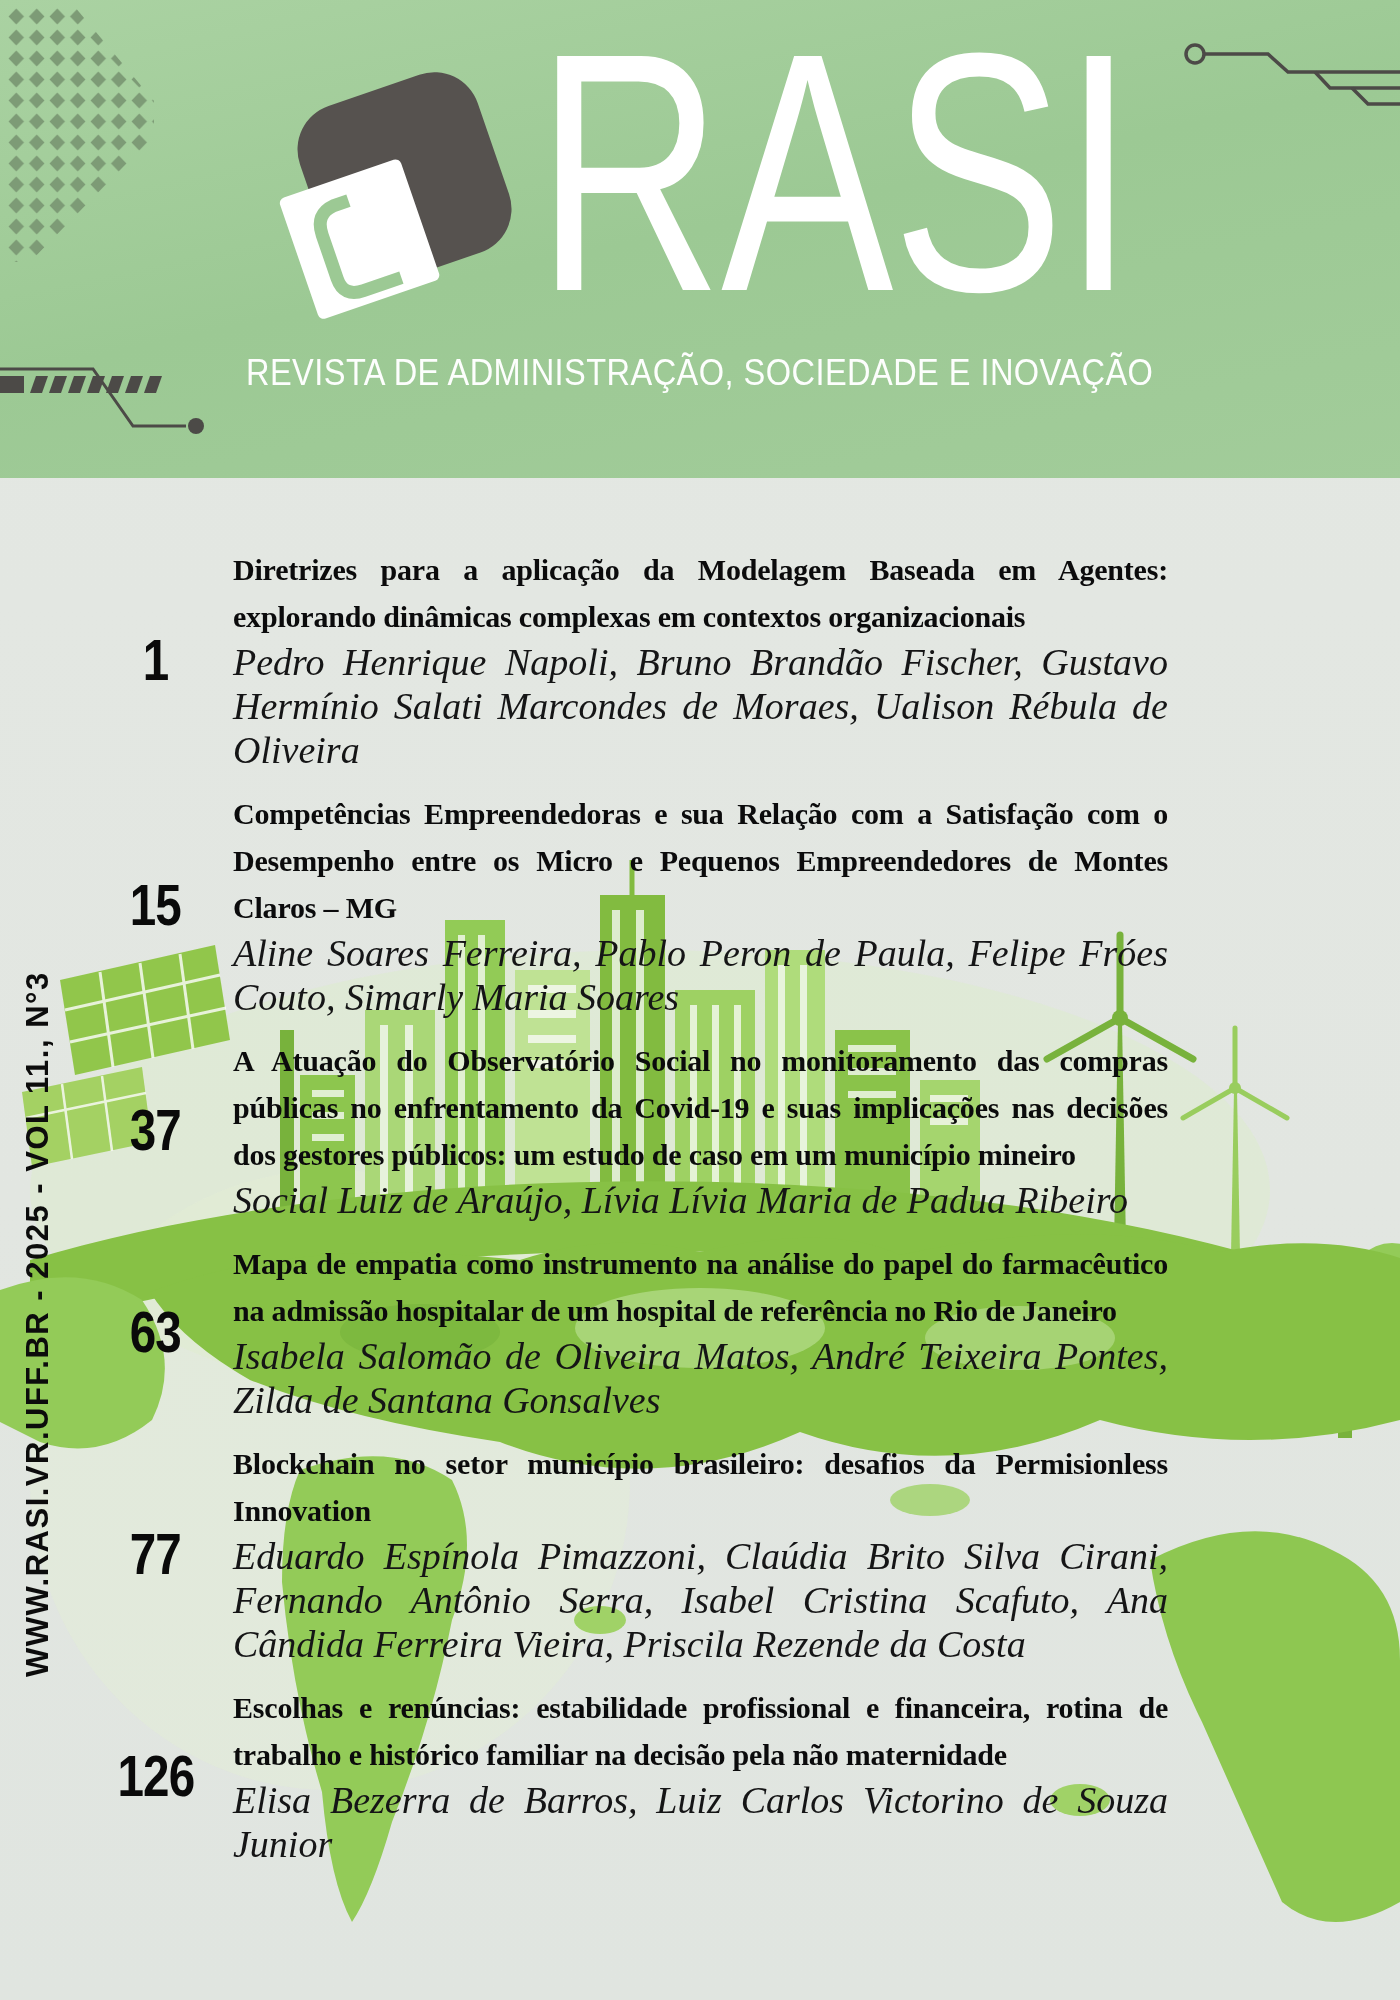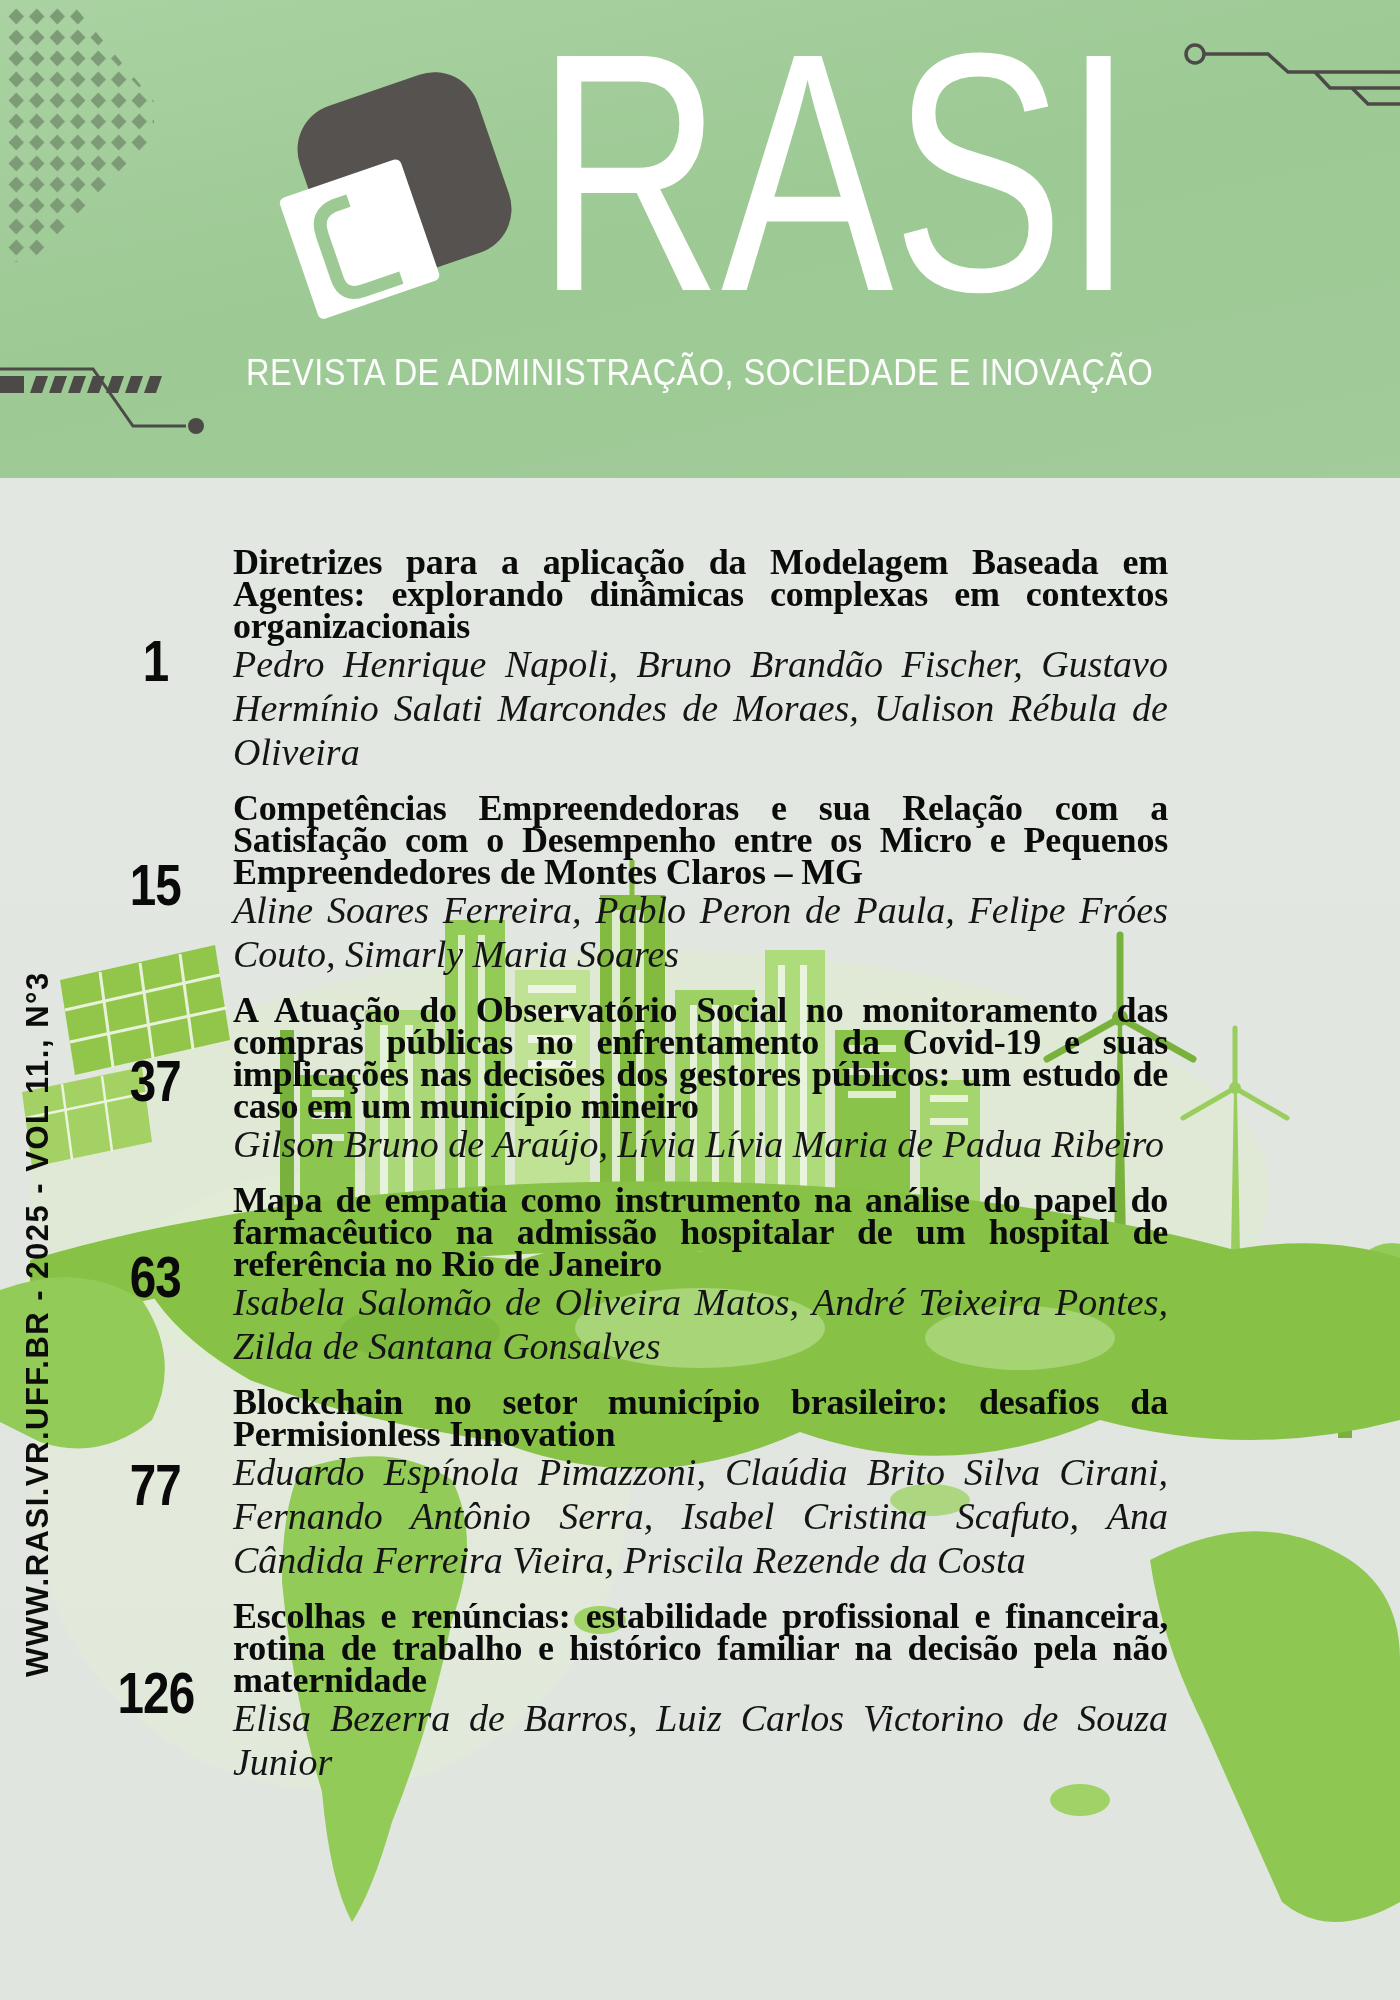--- a/index.html
+++ b/index.html
@@ -43,21 +43,21 @@
     flex:0 0 233px; box-sizing:border-box; padding-left:78px;
     display:flex; align-items:center; justify-content:center;
   }
   .num span {
     display:inline-block; font-weight:700; font-size:58px; color:#0a0a0a;
     transform:scaleX(.82); letter-spacing:-1px;
   }
   .txt { width:935px; text-align:justify; }
   .title {
     margin:0; font-family:"Liberation Serif", serif; font-weight:700;
-    font-size:36px; line-height:32px; color:#0b0b0c; letter-spacing:-.2px;
+    font-size:30px; line-height:47px; color:#0b0b0c; letter-spacing:-.2px;
   }
   .authors {
     margin:0; font-family:"Liberation Serif", serif; font-style:italic;
     font-weight:400; font-size:38px; line-height:44px; color:#151516;
   }
 </style>
 </head>
 <body>
 
 <div class="page">
@@ -236,21 +236,21 @@
         <p class="authors">Aline Soares Ferreira, Pablo Peron de Paula, Felipe Fróes Couto, Simarly Maria Soares</p>
       </div>
     </article>
 
     <article class="entry">
       <div class="num">
         <span>37</span>
       </div>
       <div class="txt">
         <h2 class="title">A Atuação do Observatório Social no monitoramento das compras públicas no enfrentamento da Covid-19 e suas implicações nas decisões dos gestores públicos: um estudo de caso em um município mineiro</h2>
-        <p class="authors">Gilson Bruno de Araújo, Lívia Lívia Maria de Padua Ribeiro</p>
+        <p class="authors">Social Luiz de Araújo, Lívia Lívia Maria de Padua Ribeiro</p>
       </div>
     </article>
 
     <article class="entry">
       <div class="num">
         <span>63</span>
       </div>
       <div class="txt">
         <h2 class="title">Mapa de empatia como instrumento na análise do papel do farmacêutico na admissão hospitalar de um hospital de referência no Rio de Janeiro</h2>
         <p class="authors">Isabela Salomão de Oliveira Matos, André Teixeira Pontes, Zilda de Santana Gonsalves</p>

